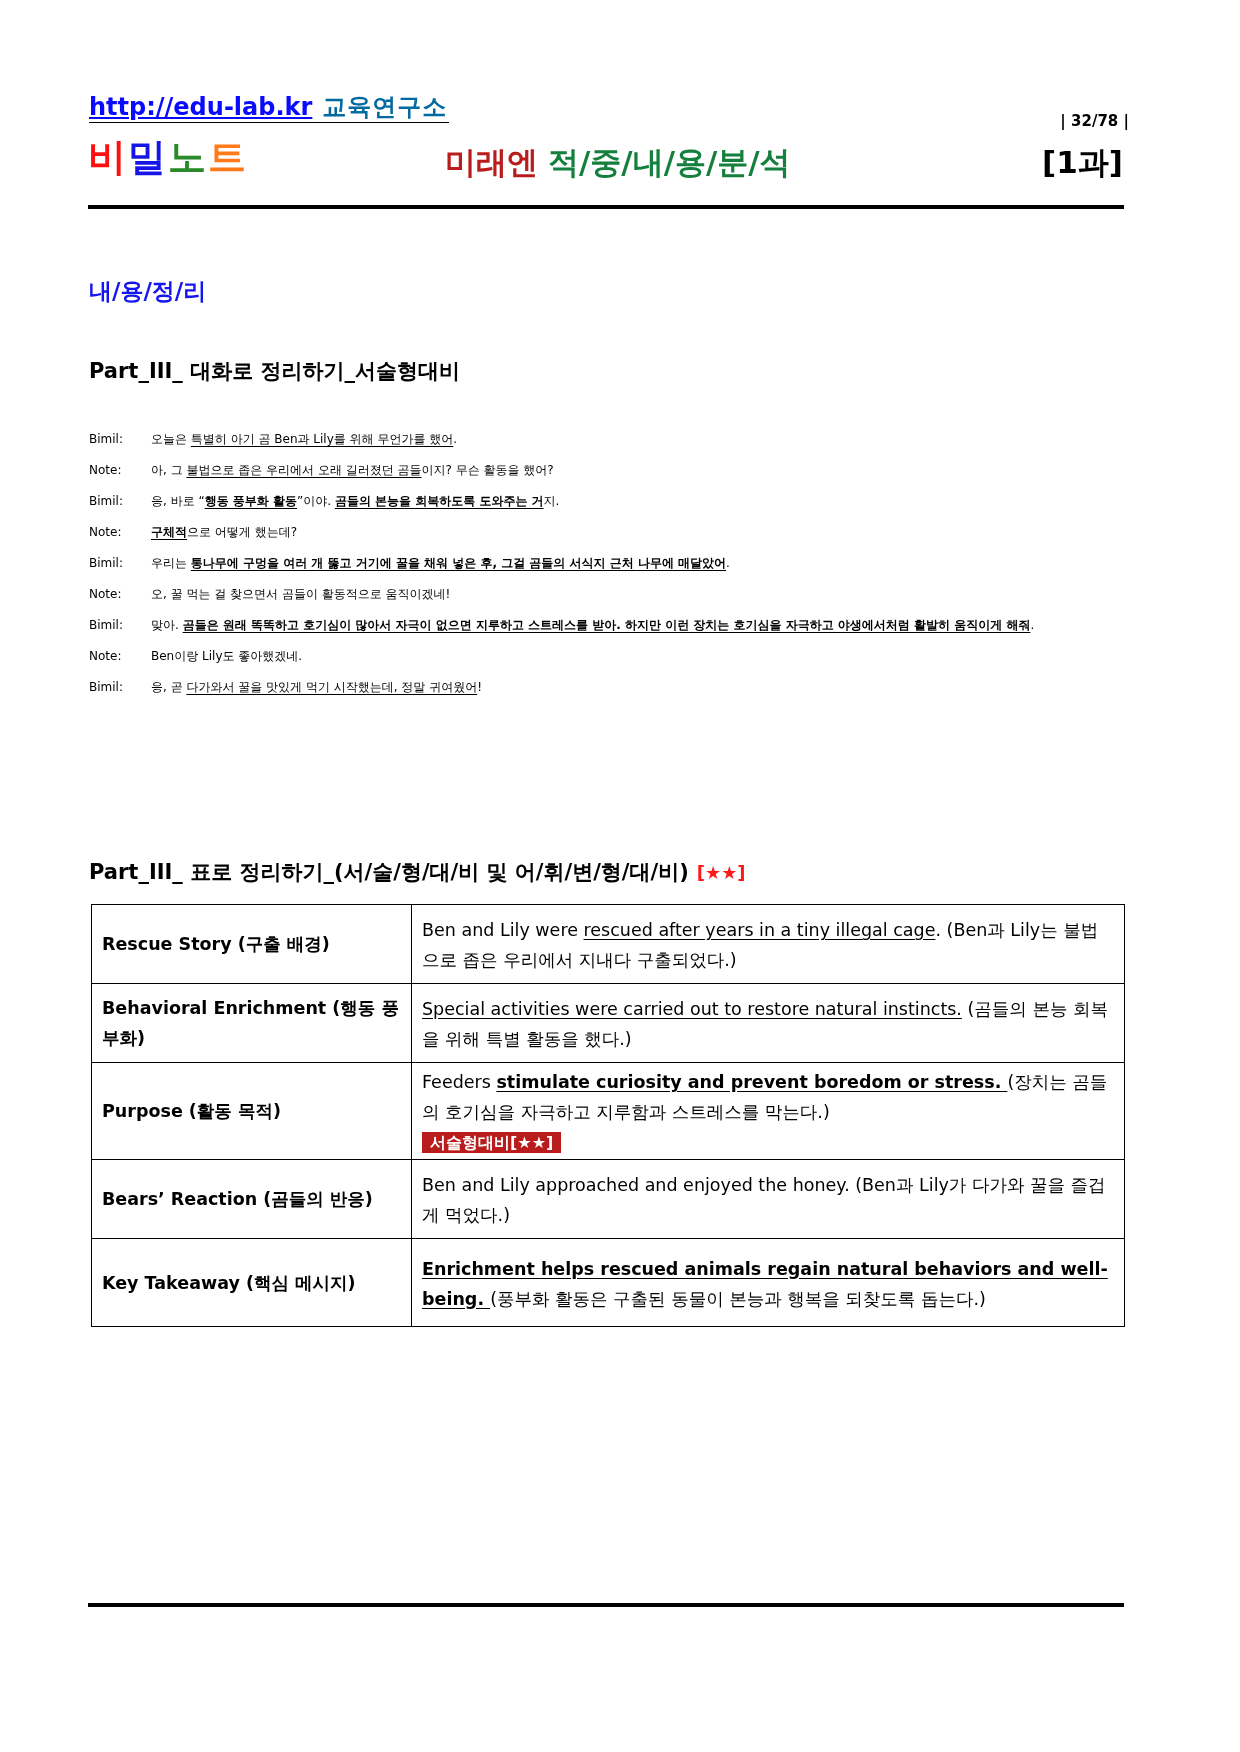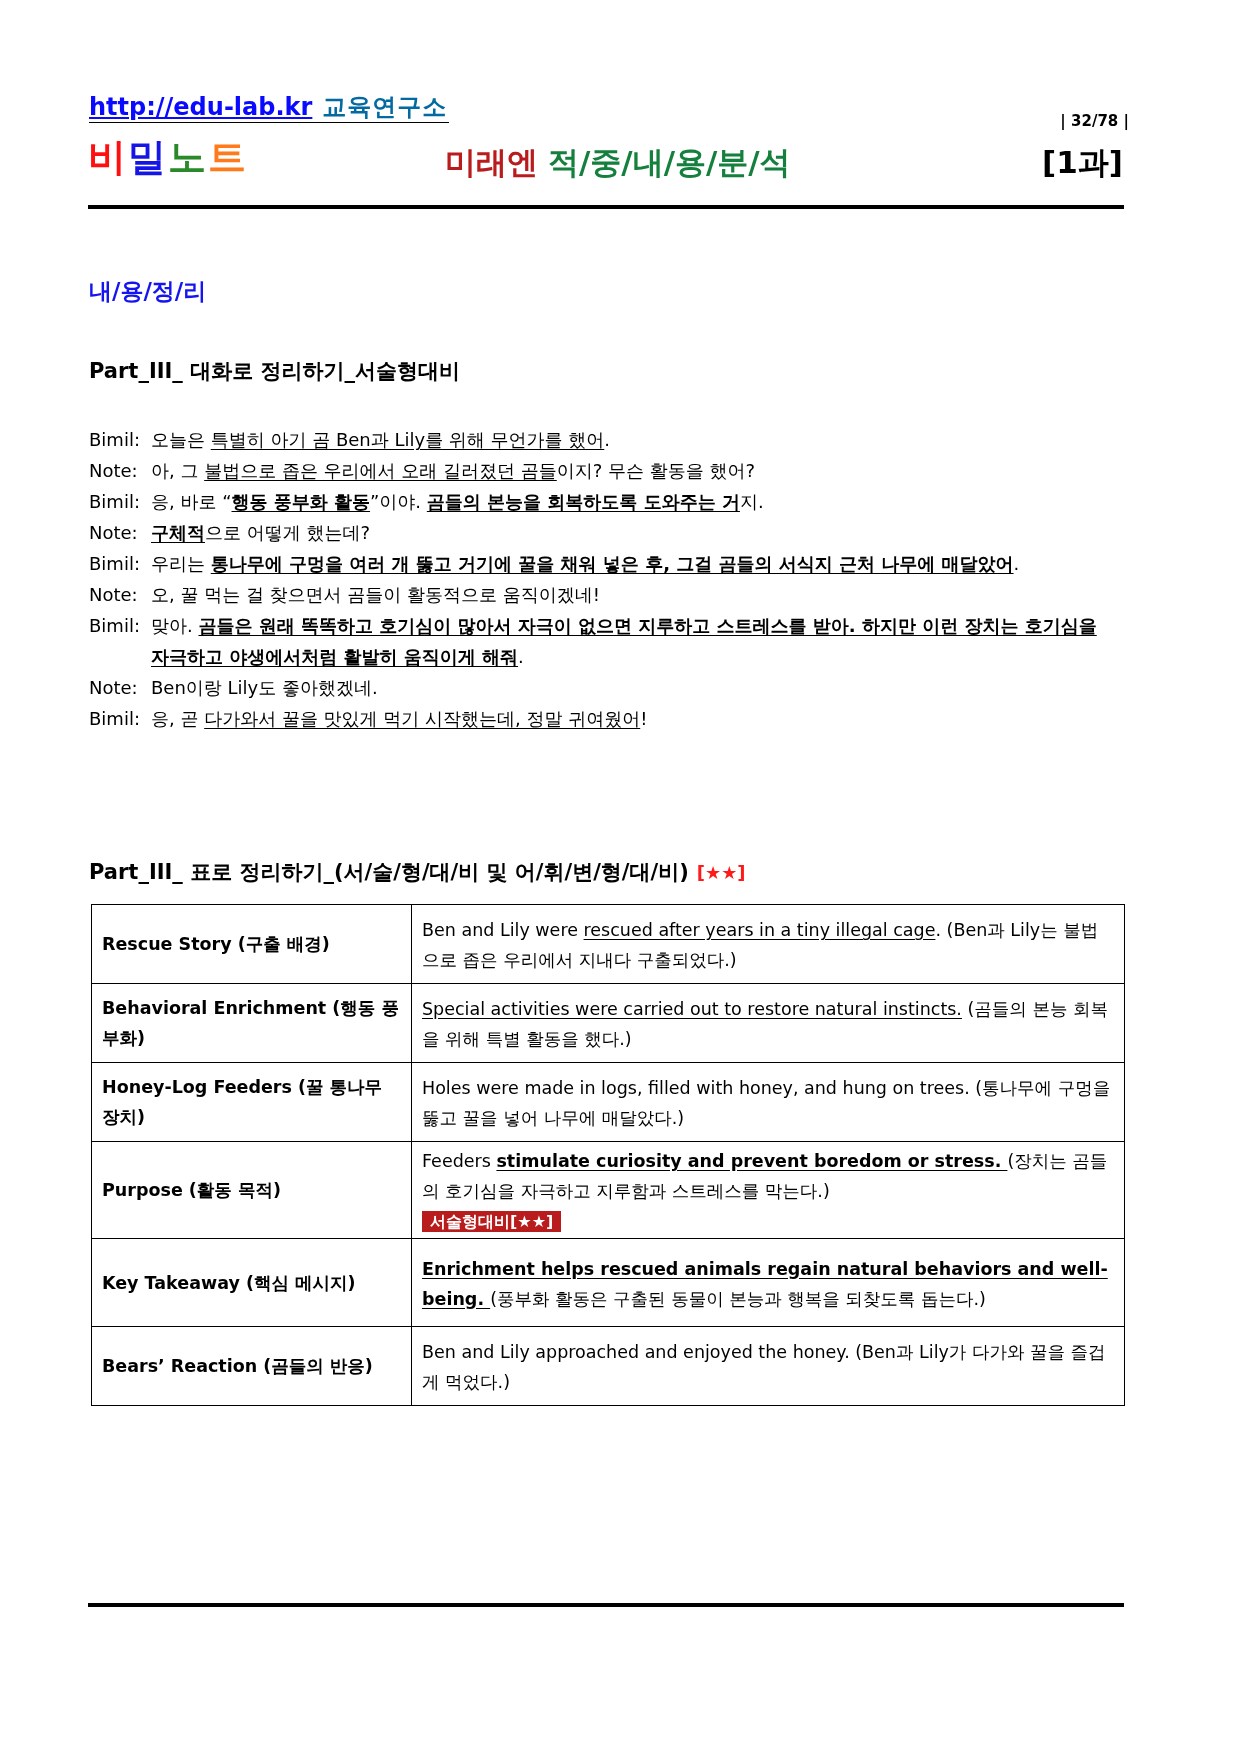--- a/index.html
+++ b/index.html
@@ -68,21 +68,21 @@
   .part-title {
     left: 89px;
     font-size: 21px; font-weight: bold;
     white-space: nowrap; line-height: 28px;
   }
   .part-title .stars { color: #ff1a1a; font-size: 18px; margin-left: 8px; }
 
   
   .dialogue { left: 89px; top: 424px; width: 1050px; }
   .dline {
-    display: flex; font-size: 18px; line-height: 31px; justify-content: space-between;
+    display: flex; font-size: 12px; line-height: 31px; justify-content: space-between;
   }
   .speaker { width: 62px; flex: 0 0 62px; }
   .utter { flex: 1; padding-right: 20px; }
   .u { text-decoration: underline; text-underline-offset: 3px; }
   .b { font-weight: bold; }
 
   
   .summary-table {
     left: 91px; top: 904px; width: 1034px;
     border-collapse: collapse;
@@ -177,32 +177,28 @@
 <table class="abs summary-table" id="summary-table">
   <tbody id="summary-body">
       <tr style="height: 79px;">
         <td class="k">Rescue Story (구출 배경)</td>
         <td class="v"><span>Ben and Lily were </span><span class="u">rescued after years in a tiny illegal cage</span><span>. (Ben과 Lily는 불법으로 좁은 우리에서 지내다 구출되었다.)</span></td>
       </tr>
       <tr style="height: 79px;">
         <td class="k">Behavioral Enrichment (행동 풍부화)</td>
         <td class="v"><span class="u">Special activities were carried out to restore natural instincts.</span><span> (곰들의 본능 회복을 위해 특별 활동을 했다.)</span></td>
       </tr>
-      <tr style="height: 79px;">
-        <td class="k">Honey-Log Feeders (꿀 통나무 장치)</td>
-        <td class="v"><span>Holes were made in logs, filled with honey, and hung on trees. (통나무에 구멍을 뚫고 꿀을 넣어 나무에 매달았다.)</span></td>
-      </tr>
       <tr style="height: 87px;">
         <td class="k">Purpose (활동 목적)</td>
         <td class="v"><span>Feeders </span><span class="u b">stimulate curiosity and prevent boredom or stress. </span><span>(장치는 곰들의 호기심을 자극하고 지루함과 스트레스를 막는다.)</span><br><span class="badge">서술형대비[★★]</span></td>
       </tr>
+      <tr style="height: 79px;">
+        <td class="k">Bears’ Reaction (곰들의 반응)</td>
+        <td class="v"><span>Ben and Lily approached and enjoyed the honey. (Ben과 Lily가 다가와 꿀을 즐겁게 먹었다.)</span></td>
+      </tr>
       <tr style="height: 88px;">
         <td class="k">Key Takeaway (핵심 메시지)</td>
         <td class="v"><span class="u b">Enrichment helps rescued animals regain natural behaviors and well-being. </span><span>(풍부화 활동은 구출된 동물이 본능과 행복을 되찾도록 돕는다.)</span></td>
       </tr>
-      <tr style="height: 79px;">
-        <td class="k">Bears’ Reaction (곰들의 반응)</td>
-        <td class="v"><span>Ben and Lily approached and enjoyed the honey. (Ben과 Lily가 다가와 꿀을 즐겁게 먹었다.)</span></td>
-      </tr>
     </tbody>
 </table>
 
 <div class="abs rule" style="top:1603px;"></div>
 
 </body></html>

